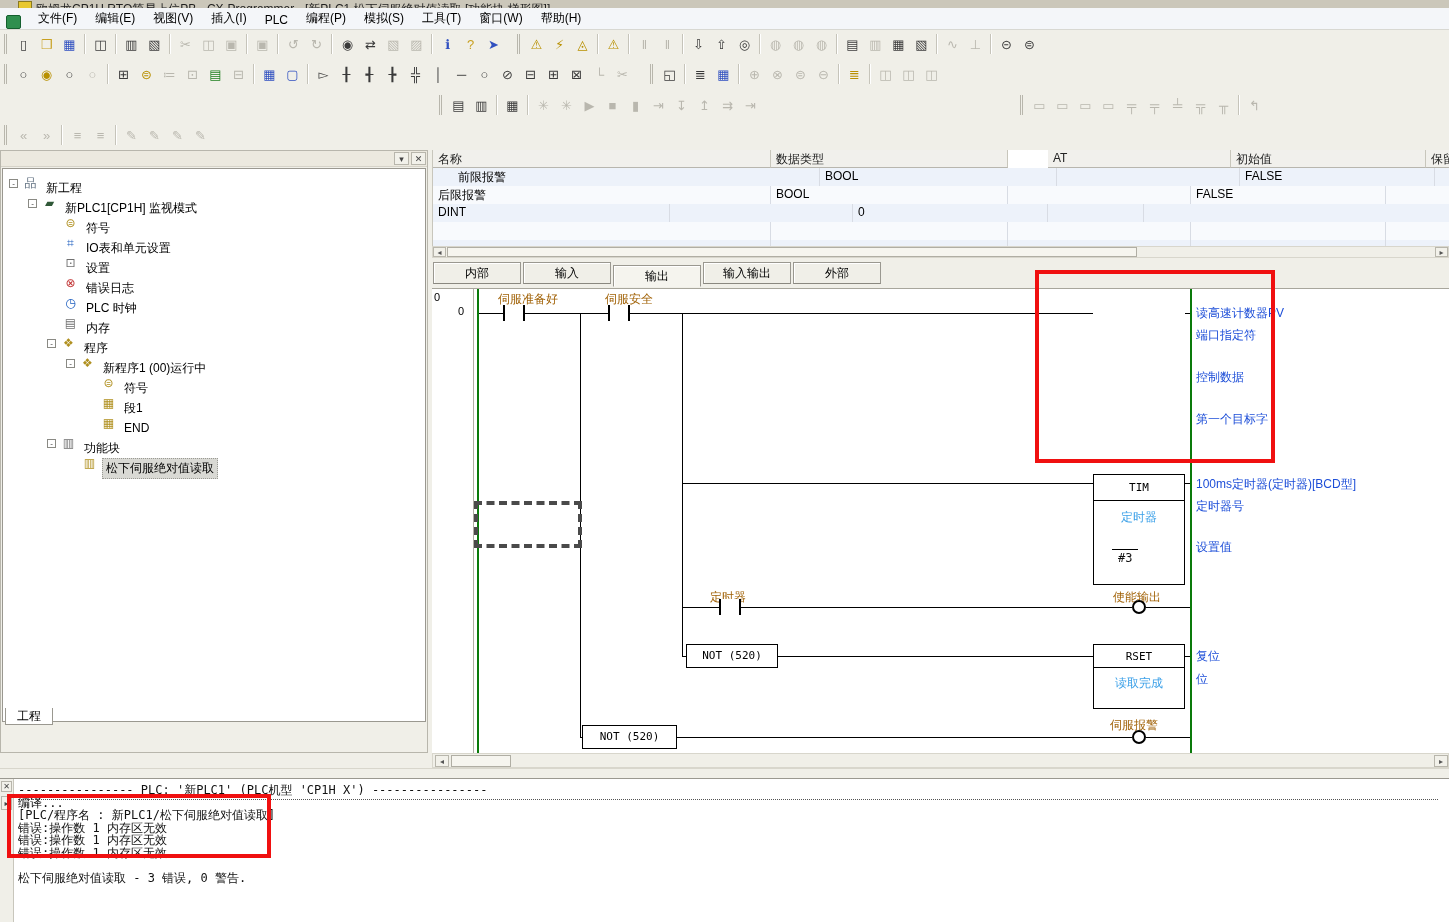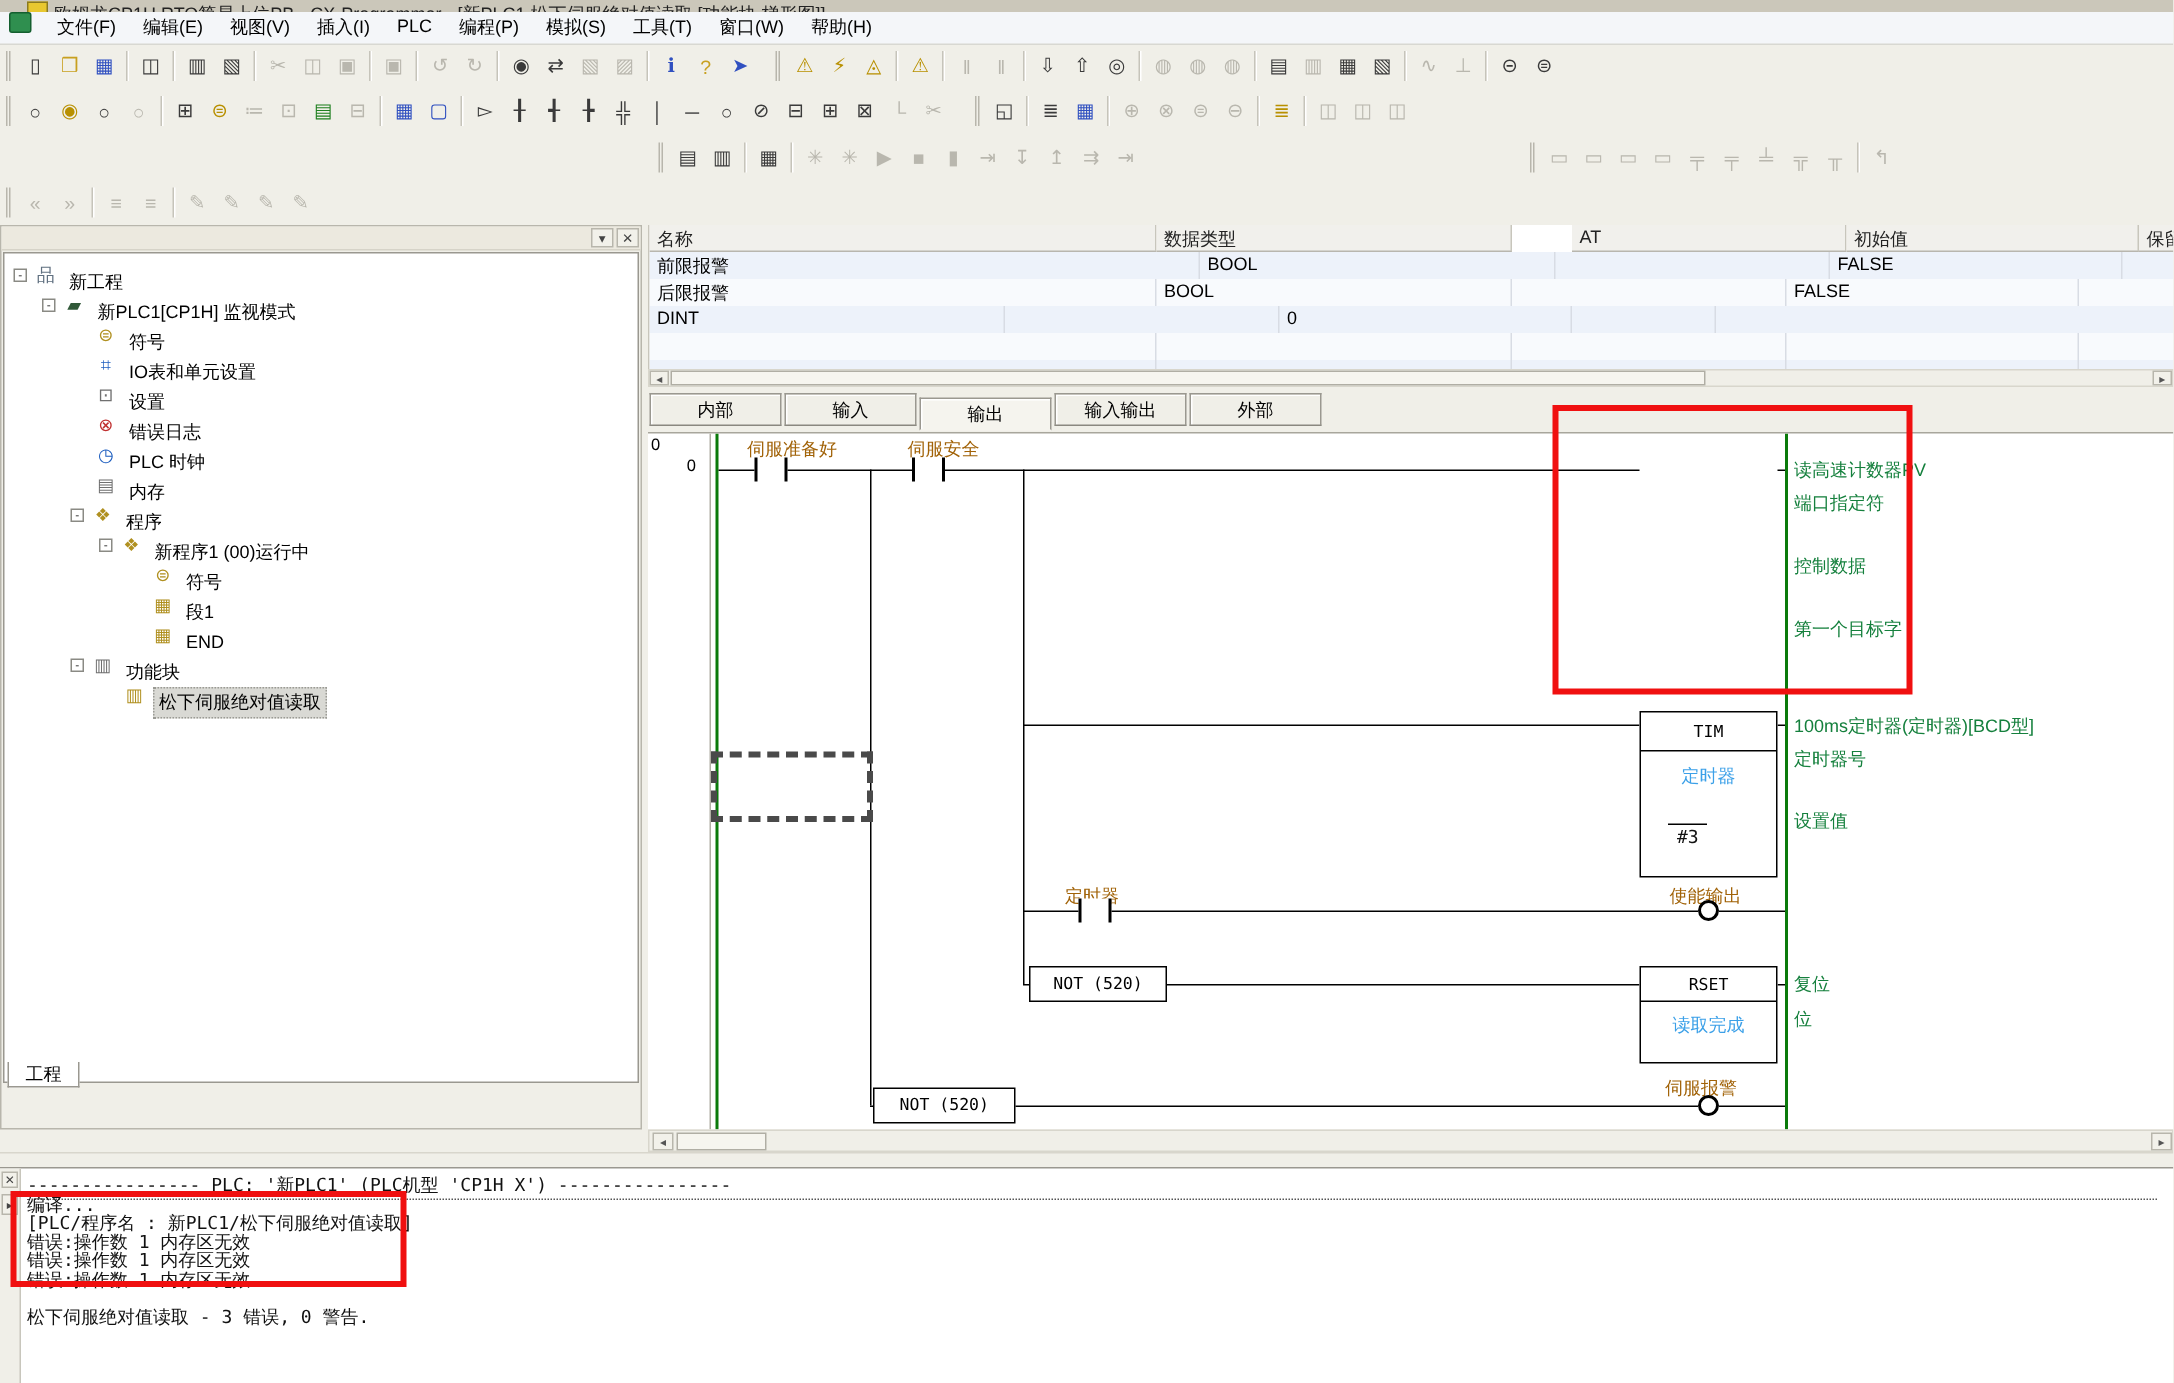--- a/index.html
+++ b/index.html
@@ -5,21 +5,21 @@
   * { margin:0; padding:0; box-sizing:border-box; }
   html,body { width:1449px; height:922px; overflow:hidden; }
   body { font-family:"Liberation Sans","DejaVu Sans",sans-serif; font-size:12px; background:#f0efe8; color:#000; }
   #root { position:relative; width:1449px; height:922px; background:#f0efe8; overflow:hidden; }
   .abs { position:absolute; }
 
   
   #titlebar { left:0; top:0; width:1449px; height:8px; background:#cbc7ba; overflow:hidden; }
   #titlebar .ttxt { position:absolute; left:36px; top:1px; font-size:12px; color:#222; white-space:nowrap; }
   #titlebar .tico { position:absolute; left:18px; top:1px; width:14px; height:12px; background:#e8c830; border:1px solid #8a7a20; }
-  #menubar { left:0; top:8px; width:1449px; height:22px; background:#f4f6f9; border-bottom:1px solid #d8d8d2; display:flex; align-items:flex-start; }
+  #menubar { left:0; top:8px; width:1449px; height:22px; background:#f4f6f9; border-bottom:1px solid #d8d8d2; display:flex; align-items:flex-end; }
   #menubar .appico { width:15px; height:14px; margin:0 8px 0 6px; background:#2f8f4f; border:1px solid #145f2f; border-radius:2px; }
   #menubar .mi { padding:2px 9px; cursor:default; white-space:nowrap; }
 
   
   .toolbar { position:absolute; height:26px; display:flex; align-items:center; }
   .grip { width:4px; height:20px; border-left:3px double #b8b6ac; margin:0 4px 0 2px; }
   .tsep { width:2px; height:20px; border-left:1px solid #c6c4ba; border-right:1px solid #fff; margin:0 3px; }
   .tbtn { width:23px; height:22px; display:flex; align-items:center; justify-content:center;
           font-size:13px; color:#3a3a3a; background:transparent; border:1px solid transparent; }
   .tbtn.dis { color:#b9b7ae; }
@@ -53,21 +53,21 @@
   .etab.active { top:7px; background:#f5f4ee; border-bottom:1px solid #f5f4ee; font-weight:normal; }
 
   
   #ladder { left:432px; top:288px; width:1017px; height:465px; background:#fff; border-top:1px solid #a8a69c; overflow:hidden; }
   .hl { position:absolute; height:1px; background:#000; }
   .vl { position:absolute; width:1px; background:#000; }
   .bus { position:absolute; width:2px; background:#0a7a0a; }
   .contact { position:absolute; width:22px; height:16px; background:#fff; border-left:2px solid #000; border-right:2px solid #000; }
   .coil { position:absolute; width:14px; height:14px; border:2px solid #000; border-radius:50%; background:#fff; }
   .lblue { position:absolute; color:#a16207; white-space:nowrap; font-size:12px; }
-  .lcomment { position:absolute; color:#15803d; white-space:nowrap; font-size:12px; }
+  .lcomment { position:absolute; color:#1d4ed8; white-space:nowrap; font-size:12px; }
   .lblock { position:absolute; background:#fff; border:1px solid #000; }
   .lblock .btitle { position:absolute; left:0; top:0; width:100%; height:26px; border-bottom:1px solid #000; text-align:center; line-height:26px; font-family:"DejaVu Sans Mono",monospace; font-size:11px; }
   .bop { position:absolute; left:0; width:100%; text-align:center; font-size:12px; white-space:nowrap; }
   .bop.blue { color:#3ba0e8; }
   .bop .oline { display:inline-block; border-top:1px solid #000; padding:1px 6px 0 6px; }
   .notbox { position:absolute; background:#fff; border:1px solid #000; text-align:center; font-family:"DejaVu Sans Mono",monospace; font-size:11px; line-height:22px; }
   .dashsel { position:absolute; border:4px dashed #4a4a4a; background:transparent; }
   .margnum { position:absolute; font-size:11px; color:#000; }
 
   
@@ -349,21 +349,21 @@
 
   <div id="vartable" class="abs">
       <div class="vrow vhead" style="top: 0px;">
         <div class="vcell" style="width: 338px;">名称</div>
         <div class="vcell" style="width: 237px;">数据类型</div>
         <div class="vcell" style="width: 183px; margin-left: 40px;">AT</div>
         <div class="vcell" style="width: 195px;">初始值</div>
         <div class="vcell" style="width: 96px;">保留</div>
       </div>
       <div class="vrow " style="top: 18px; background: rgb(237, 242, 250);">
-        <div class="vcell" style="width: 367px;">前限报警</div>
+        <div class="vcell" style="width: 367px; margin-left: 20px;">前限报警</div>
         <div class="vcell" style="width: 237px;">BOOL</div>
         <div class="vcell" style="width: 183px;"></div>
         <div class="vcell" style="width: 195px;">FALSE</div>
         <div class="vcell" style="width: 96px;"></div>
       </div>
       <div class="vrow " style="top: 36px; background: rgb(248, 250, 253);">
         <div class="vcell" style="width: 338px;">后限报警</div>
         <div class="vcell" style="width: 237px;">BOOL</div>
         <div class="vcell" style="width: 183px;"></div>
         <div class="vcell" style="width: 195px;">FALSE</div>

